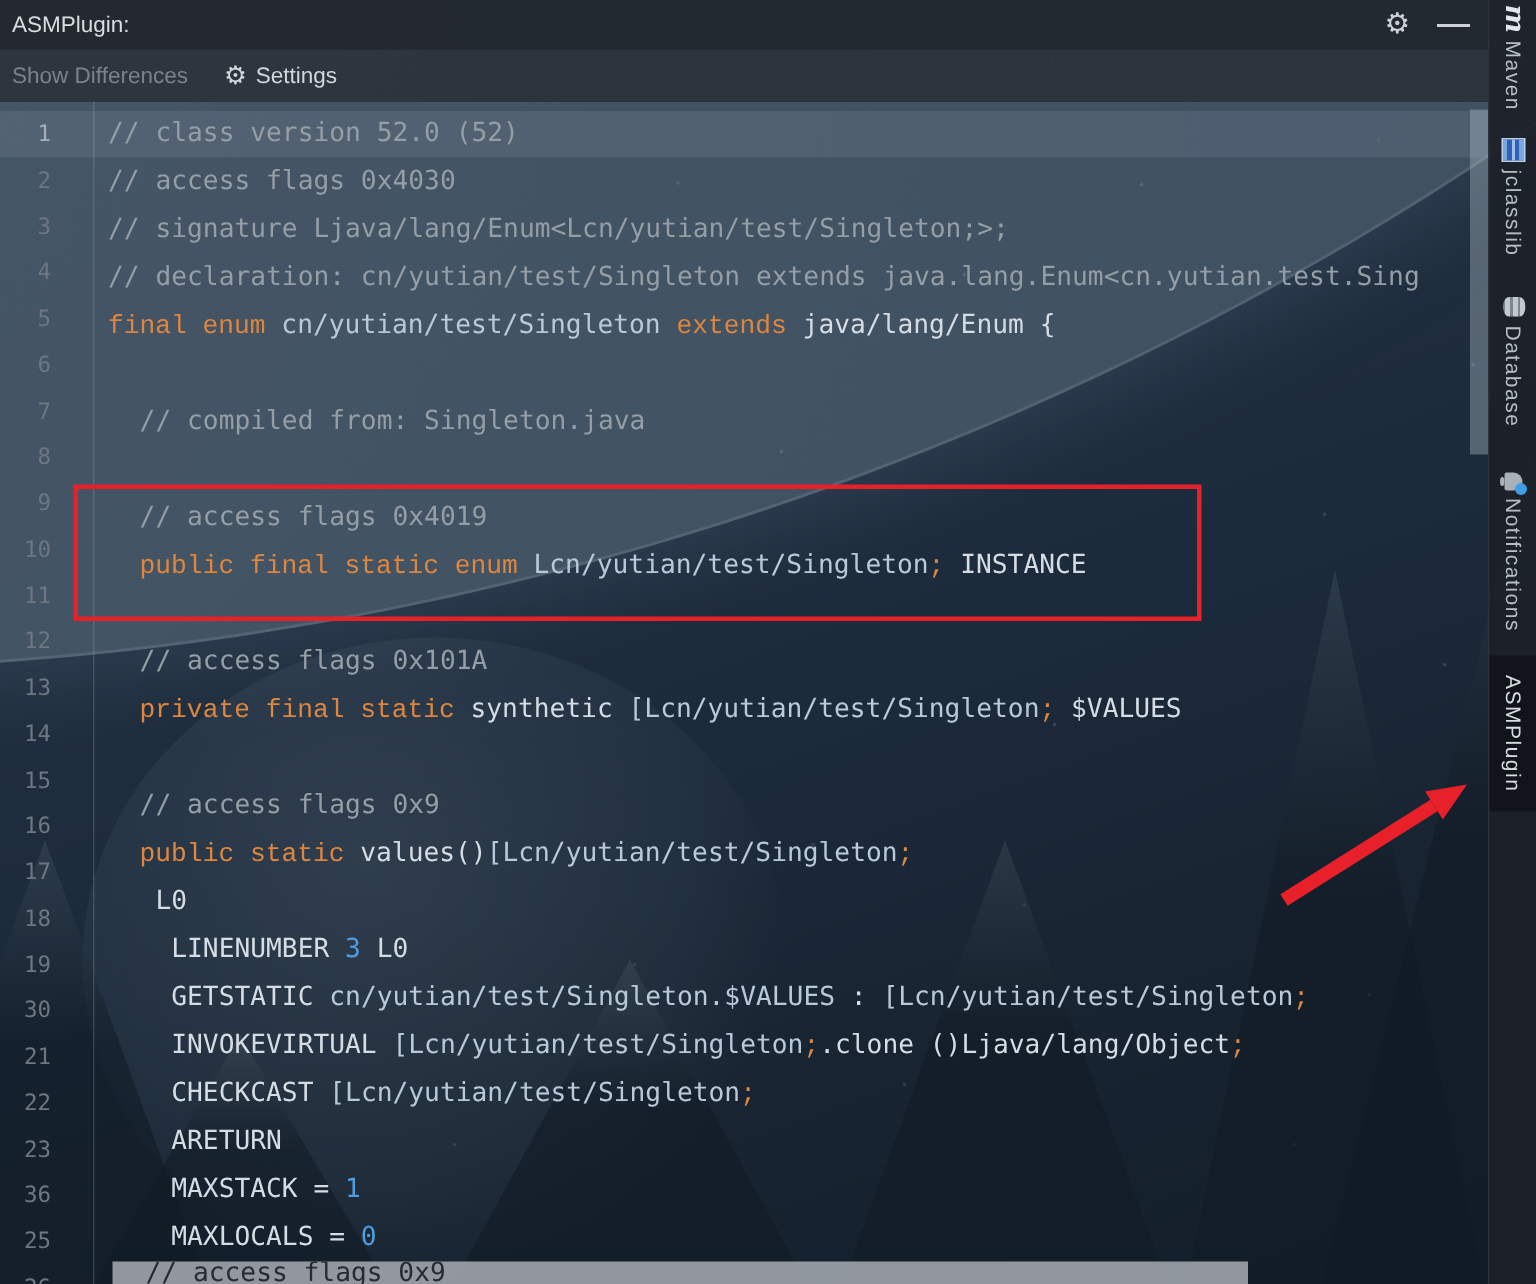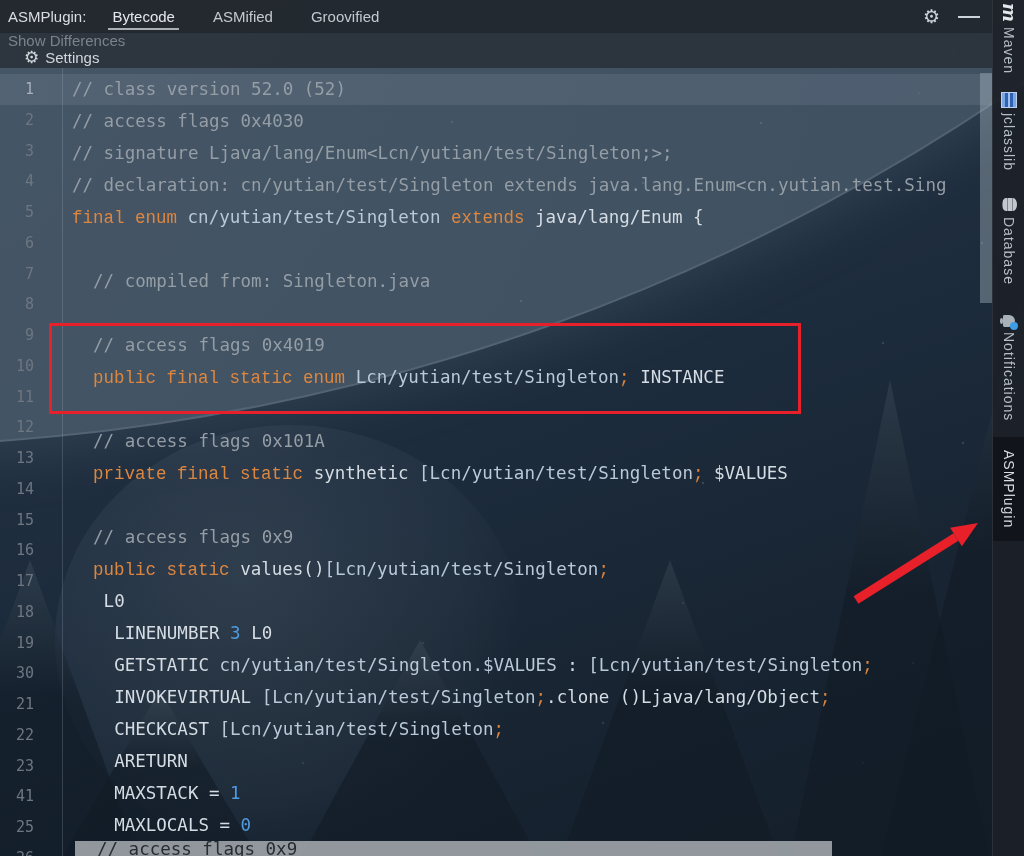--- a/index.html
+++ b/index.html
@@ -48,21 +48,21 @@
   .tabs{display:flex;gap:38px;margin-left:26px;height:100%;align-items:center;}
   .tab{color:#c3c9cf;cursor:default;position:relative;height:100%;display:flex;align-items:center;}
   .tab.active{color:#e4e8ec;}
   .tab.active::after{content:'';position:absolute;left:-4px;right:-4px;bottom:2px;height:2px;background:#a9afb5;}
   .win-controls{margin-left:auto;display:flex;align-items:center;gap:18px;margin-right:12px;}
   .gear-top{font-size:19px;color:#ccd2d8;line-height:1;}
   .min-btn{width:22px;height:2px;background:#cdd3d9;margin-top:2px;}
 
   
   .toolbar{position:absolute;left:0;top:32px;width:992px;height:36px;
-           background:rgba(36,41,47,0.72);display:flex;font-size:15px;flex-direction:column;}
+           background:rgba(36,41,47,0.72);display:flex;align-items:center;font-size:15px;}
   .show-diff{color:#7b828a;margin-left:8px;}
   .settings{color:#d2d7dc;margin-left:24px;display:flex;align-items:center;gap:6px;}
   .gear-small{font-size:17px;line-height:1;color:#d2d7dc;}
 
   
   .editor{position:absolute;left:0;top:68px;width:992px;height:788px;overflow:hidden;}
   .caret-line{position:absolute;left:0;top:6px;width:100%;height:31px;background:rgba(202,218,234,0.10);}
   .gutter-sep{position:absolute;left:62px;top:0;width:1px;height:100%;background:rgba(170,185,200,0.22);}
   .gutter{position:absolute;left:0;top:6px;width:34px;text-align:right;
           font-family:"DejaVu Sans Mono",monospace;font-size:15px;color:#6e7680;}
@@ -118,25 +118,20 @@
     <div class="tree t2"></div>
     <div class="tree t3"></div>
     <div class="tree t4"></div>
     <div class="tree t5"></div>
     <div class="tree t6"></div>
     <div class="dim"></div>
   </div>
 
   <div class="header">
     <span class="plugin-label">ASMPlugin:</span>
-    <div class="tabs">
-      <span class="tab active">Bytecode</span>
-      <span class="tab">ASMified</span>
-      <span class="tab">Groovified</span>
-    </div>
     <div class="win-controls">
       <span class="gear-top">⚙</span>
       <span class="min-btn"></span>
     </div>
   </div>
 
   <div class="toolbar">
     <span class="show-diff">Show Differences</span>
     <span class="settings">
       <span class="gear-small">⚙</span>
@@ -164,21 +159,21 @@
         <div class="ln">14</div>
         <div class="ln">15</div>
         <div class="ln">16</div>
         <div class="ln">17</div>
         <div class="ln">18</div>
         <div class="ln">19</div>
         <div class="ln">30</div>
         <div class="ln">21</div>
         <div class="ln">22</div>
         <div class="ln">23</div>
-        <div class="ln">41</div>
+        <div class="ln">36</div>
         <div class="ln">25</div>
         <div class="ln">26</div>
       </div>
     <div class="code" id="code"><div class="cl"><span class="cmt">// class version 52.0 (52)</span></div><div class="cl"><span class="cmt">// access flags 0x4030</span></div><div class="cl"><span class="cmt">// signature Ljava/lang/Enum&lt;Lcn/yutian/test/Singleton;&gt;;</span></div><div class="cl"><span class="cmt">// declaration: cn/yutian/test/Singleton extends java.lang.Enum&lt;cn.yutian.test.Sing</span></div><div class="cl"><span class="kw">final enum</span><span class="pl"> </span><span class="id">cn/yutian/test/Singleton</span><span class="pl"> </span><span class="kw">extends</span><span class="pl"> java/lang/Enum {</span></div><div class="cl"></div><div class="cl"><span class="cmt">  // compiled from: Singleton.java</span></div><div class="cl"></div><div class="cl"><span class="cmt">  // access flags 0x4019</span></div><div class="cl"><span class="pl">  </span><span class="kw">public final static enum</span><span class="pl"> </span><span class="id">Lcn/yutian/test/Singleton</span><span class="kw">;</span><span class="pl"> INSTANCE</span></div><div class="cl"></div><div class="cl"><span class="cmt">  // access flags 0x101A</span></div><div class="cl"><span class="pl">  </span><span class="kw">private final static</span><span class="pl"> synthetic </span><span class="id">[Lcn/yutian/test/Singleton</span><span class="kw">;</span><span class="pl"> $VALUES</span></div><div class="cl"></div><div class="cl"><span class="cmt">  // access flags 0x9</span></div><div class="cl"><span class="pl">  </span><span class="kw">public static</span><span class="pl"> values()</span><span class="id">[Lcn/yutian/test/Singleton</span><span class="kw">;</span></div><div class="cl"><span class="pl">   L0</span></div><div class="cl"><span class="pl">    LINENUMBER </span><span class="num">3</span><span class="pl"> L0</span></div><div class="cl"><span class="pl">    GETSTATIC </span><span class="id">cn/yutian/test/Singleton.$VALUES</span><span class="pl"> : </span><span class="id">[Lcn/yutian/test/Singleton</span><span class="kw">;</span></div><div class="cl"><span class="pl">    INVOKEVIRTUAL </span><span class="id">[Lcn/yutian/test/Singleton</span><span class="kw">;</span><span class="pl">.clone ()Ljava/lang/Object</span><span class="kw">;</span></div><div class="cl"><span class="pl">    CHECKCAST </span><span class="id">[Lcn/yutian/test/Singleton</span><span class="kw">;</span></div><div class="cl"><span class="pl">    ARETURN</span></div><div class="cl"><span class="pl">    MAXSTACK = </span><span class="num">1</span></div><div class="cl"><span class="pl">    MAXLOCALS = </span><span class="num">0</span></div><div class="cl"></div><div class="cl"></div></div>
     <div class="vscroll"></div>
     <div class="hbar">
       <span>  // access flags 0x9</span>
     </div>
     <div class="red-rect"></div>
   </div>

